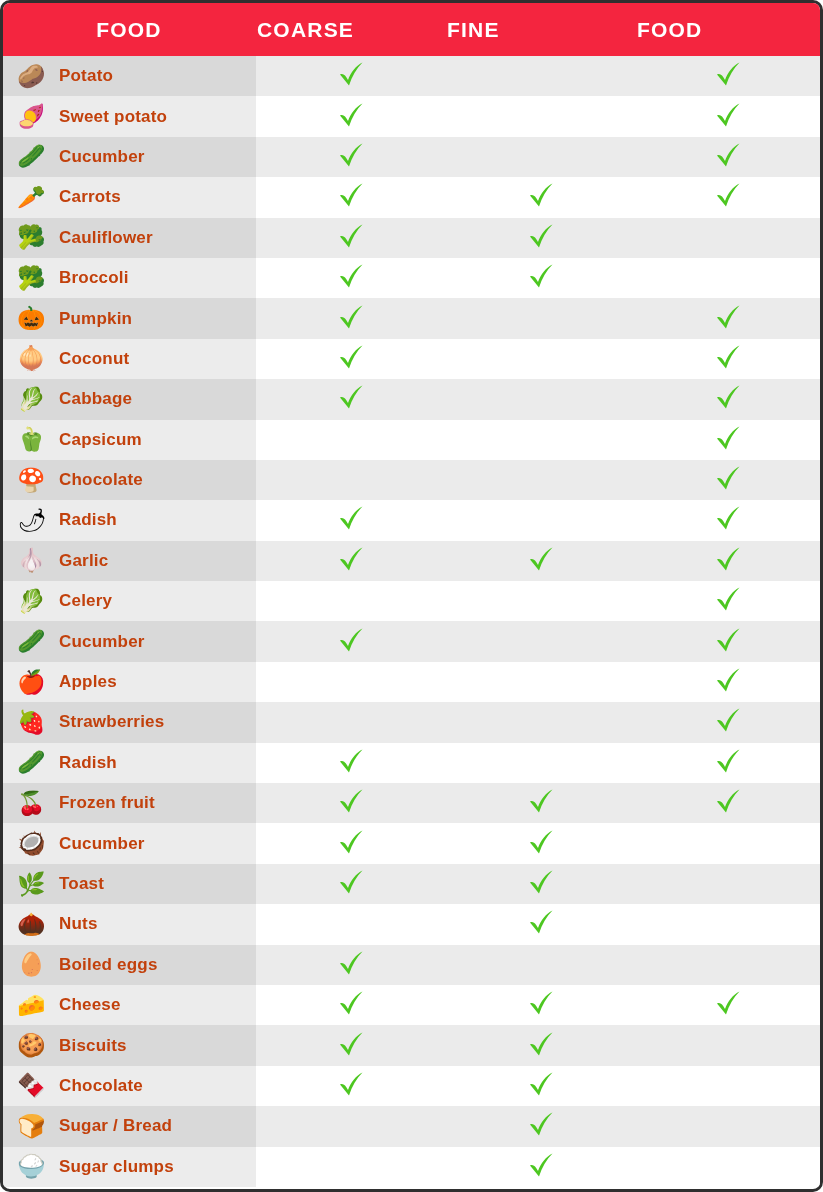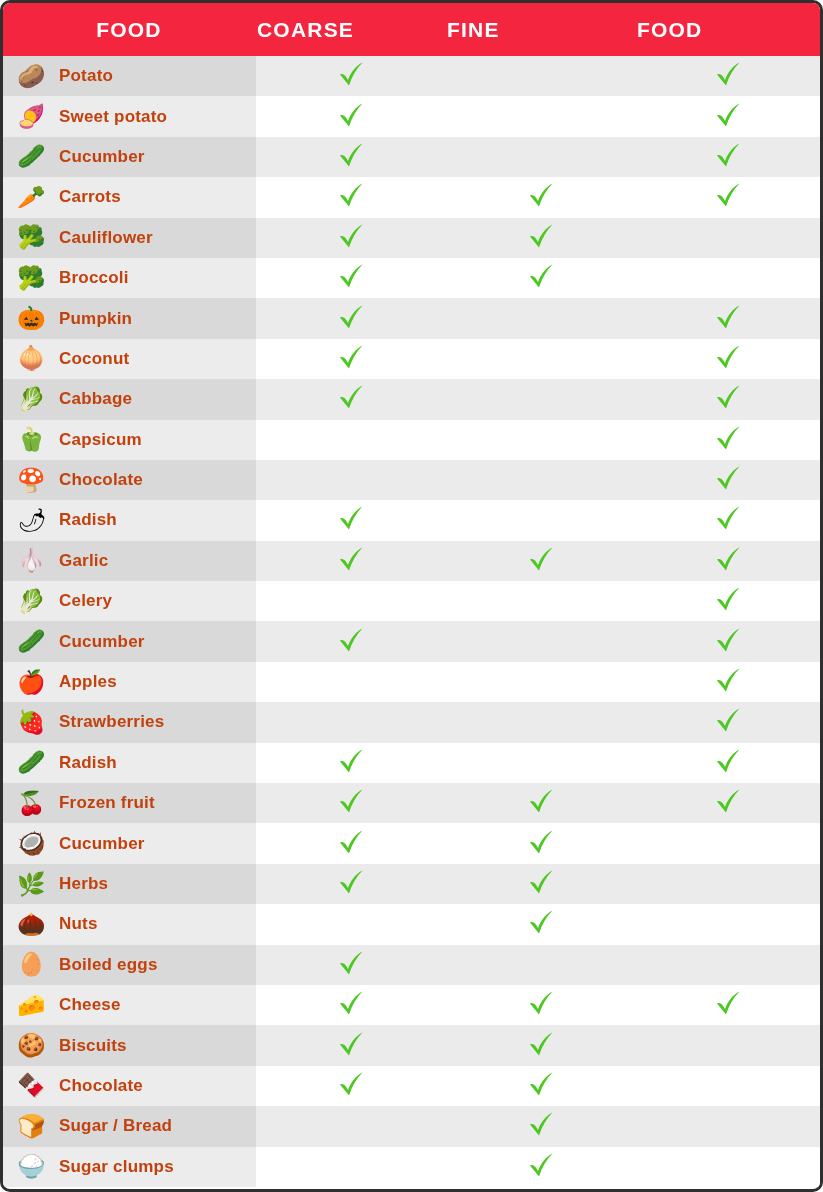--- a/index.html
+++ b/index.html
@@ -414,21 +414,21 @@
               </svg></span></td>
           <td class="mark"><span class="tick"><svg width="30" height="30" viewBox="0 0 30 30" xmlns="http://www.w3.org/2000/svg">
                 <path d="M4 15.5 C7 14 9.5 16 12 21 C15 13 20 6.5 26.5 3.5 C20.5 9.5 16 17 13 26.5 C10 23 7 19 4 15.5 Z" fill="#4dc721"></path>
               </svg></span></td>
           <td class="mark"><span class="empty-cell"></span></td>
         </tr>
         <tr class="odd">
           <td class="food">
             <div class="food-inner">
               <span class="emoji">🌿</span>
-              <span class="food-label">Herbs</span>
+              <span class="food-label">Toast</span>
             </div>
           </td>
           <td class="mark"><span class="tick"><svg width="30" height="30" viewBox="0 0 30 30" xmlns="http://www.w3.org/2000/svg">
                 <path d="M4 15.5 C7 14 9.5 16 12 21 C15 13 20 6.5 26.5 3.5 C20.5 9.5 16 17 13 26.5 C10 23 7 19 4 15.5 Z" fill="#4dc721"></path>
               </svg></span></td>
           <td class="mark"><span class="tick"><svg width="30" height="30" viewBox="0 0 30 30" xmlns="http://www.w3.org/2000/svg">
                 <path d="M4 15.5 C7 14 9.5 16 12 21 C15 13 20 6.5 26.5 3.5 C20.5 9.5 16 17 13 26.5 C10 23 7 19 4 15.5 Z" fill="#4dc721"></path>
               </svg></span></td>
           <td class="mark"><span class="empty-cell"></span></td>
         </tr>

